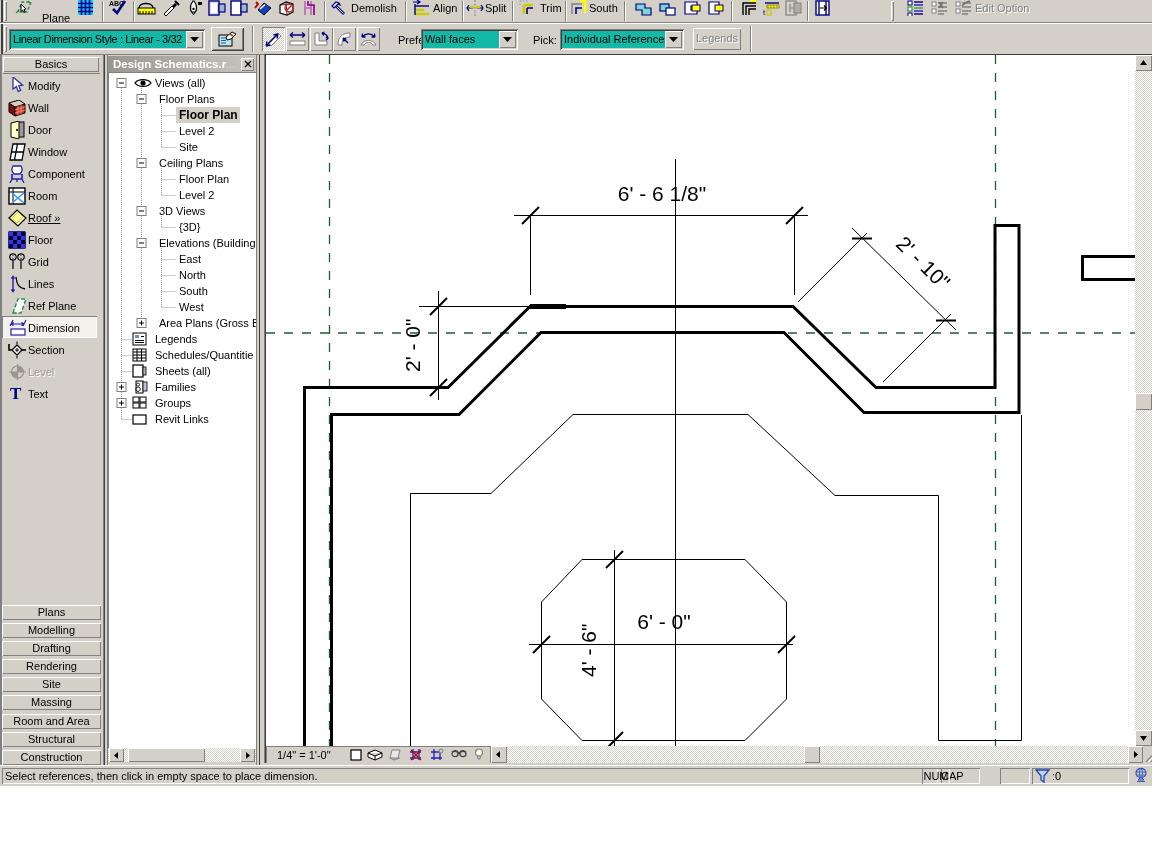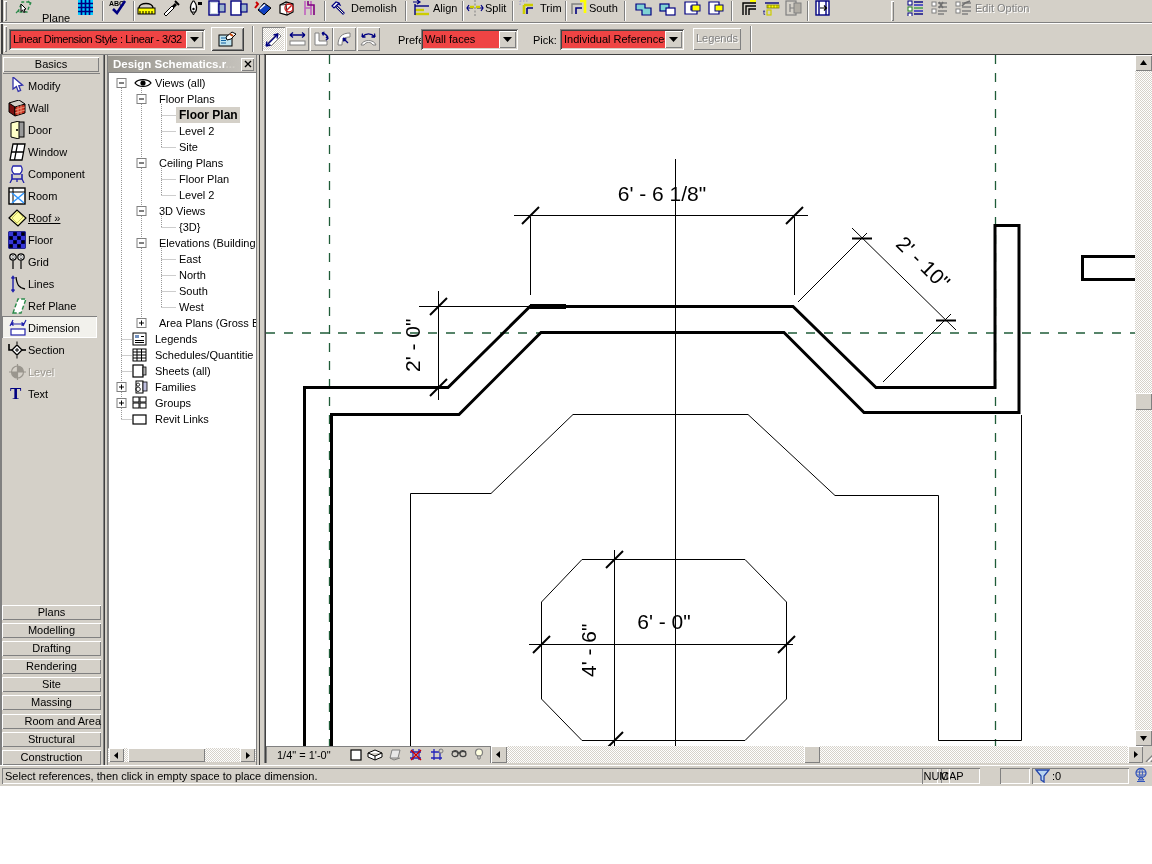--- a/index.html
+++ b/index.html
@@ -3,21 +3,21 @@
 <meta charset="utf-8">
 <style>
 * { margin:0; padding:0; box-sizing:border-box; }
 html,body { width:1152px; height:864px; background:#fff; overflow:hidden; }
 body { font-family:"Liberation Sans", sans-serif; font-size:11px; color:#000; }
 #app { position:absolute; left:0; top:0; width:1152px; height:786px; background:#d4d0c8; }
 .abs { position:absolute; }
 .raised { box-shadow: inset 1px 1px 0 #ffffff, inset -1px -1px 0 #404040, inset 2px 2px 0 #d4d0c8, inset -2px -2px 0 #808080; background:#d4d0c8; }
 .raisedthin { box-shadow: inset 1px 1px 0 #ffffff, inset -1px -1px 0 #808080; background:#d4d0c8; }
 .sunkenthin { box-shadow: inset 1px 1px 0 #808080, inset -1px -1px 0 #ffffff; }
-.field { box-shadow: inset 1px 1px 0 #808080, inset -1px -1px 0 #ffffff, inset 2px 2px 0 #404040, inset -2px -2px 0 #d4d0c8; background:#ef4444; }
+.field { box-shadow: inset 1px 1px 0 #808080, inset -1px -1px 0 #ffffff, inset 2px 2px 0 #404040, inset -2px -2px 0 #d4d0c8; background:#14b8a6; }
 .grip { width:3px; box-shadow: inset 1px 1px 0 #ffffff, inset -1px -1px 0 #808080; background:#d4d0c8; }
 .sep { width:2px; box-shadow: inset 1px 0 0 #808080, inset -1px 0 0 #ffffff; }
 .ctext { white-space:nowrap; }
 svg { display:block; }
 </style>
 </head>
 <body>
 <div id="app">
 
   <div class="abs" id="row1" style="left:0;top:0;width:1152px;height:22px;">
@@ -418,21 +418,21 @@
     <div class="abs raisedthin" style="left:2px;top:604px;width:99px;height:15px;text-align:center;">
         <div style="margin-top:1px;">Rendering</div>
       </div>
     <div class="abs raisedthin" style="left:2px;top:622px;width:99px;height:15px;text-align:center;">
         <div style="margin-top:1px;">Site</div>
       </div>
     <div class="abs raisedthin" style="left:2px;top:640px;width:99px;height:15px;text-align:center;">
         <div style="margin-top:1px;">Massing</div>
       </div>
     <div class="abs raisedthin" style="left:2px;top:659px;width:99px;height:15px;text-align:center;">
-        <div style="margin-top:1px;text-align:right;">Room and Area</div>
+        <div style="margin-top:1px;">Room and Area</div>
       </div>
     <div class="abs raisedthin" style="left:2px;top:677px;width:99px;height:15px;text-align:center;">
         <div style="margin-top:1px;">Structural</div>
       </div>
     <div class="abs raisedthin" style="left:2px;top:695px;width:99px;height:15px;text-align:center;">
         <div style="margin-top:1px;">Construction</div>
       </div>
   </div>
 
   <div class="abs" id="browser" style="left:104px;top:55px;width:156px;height:710px;">

